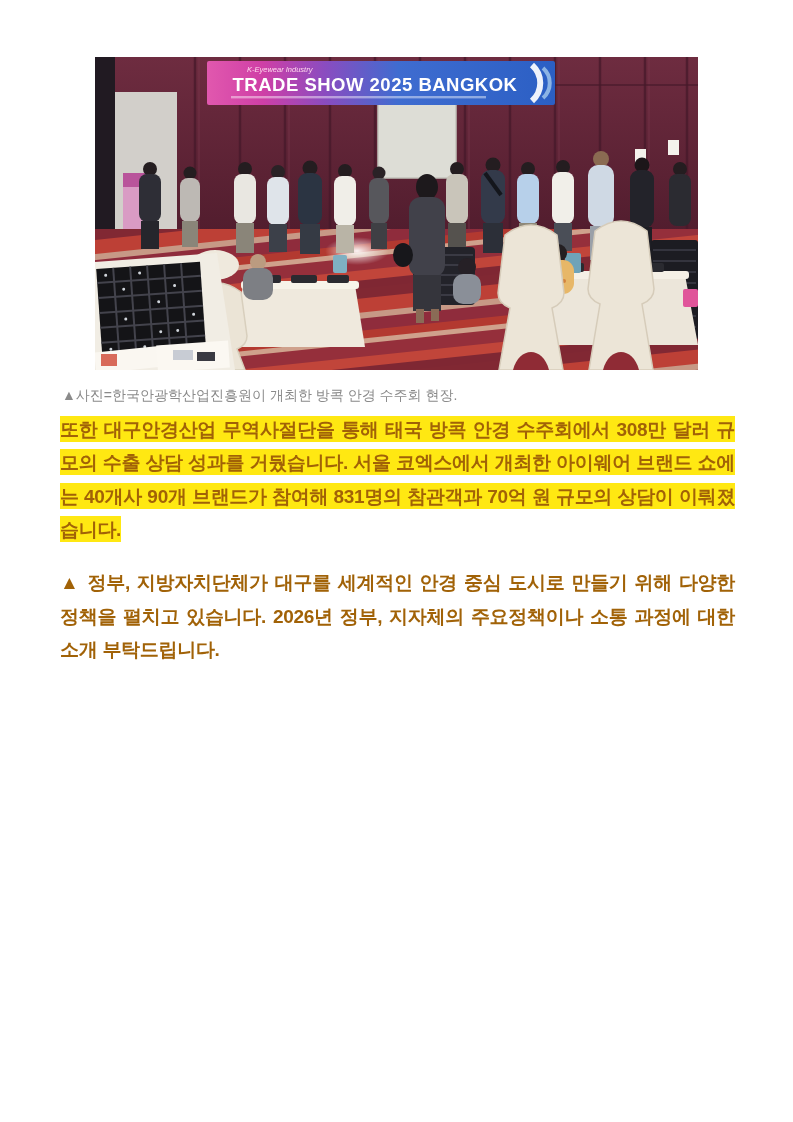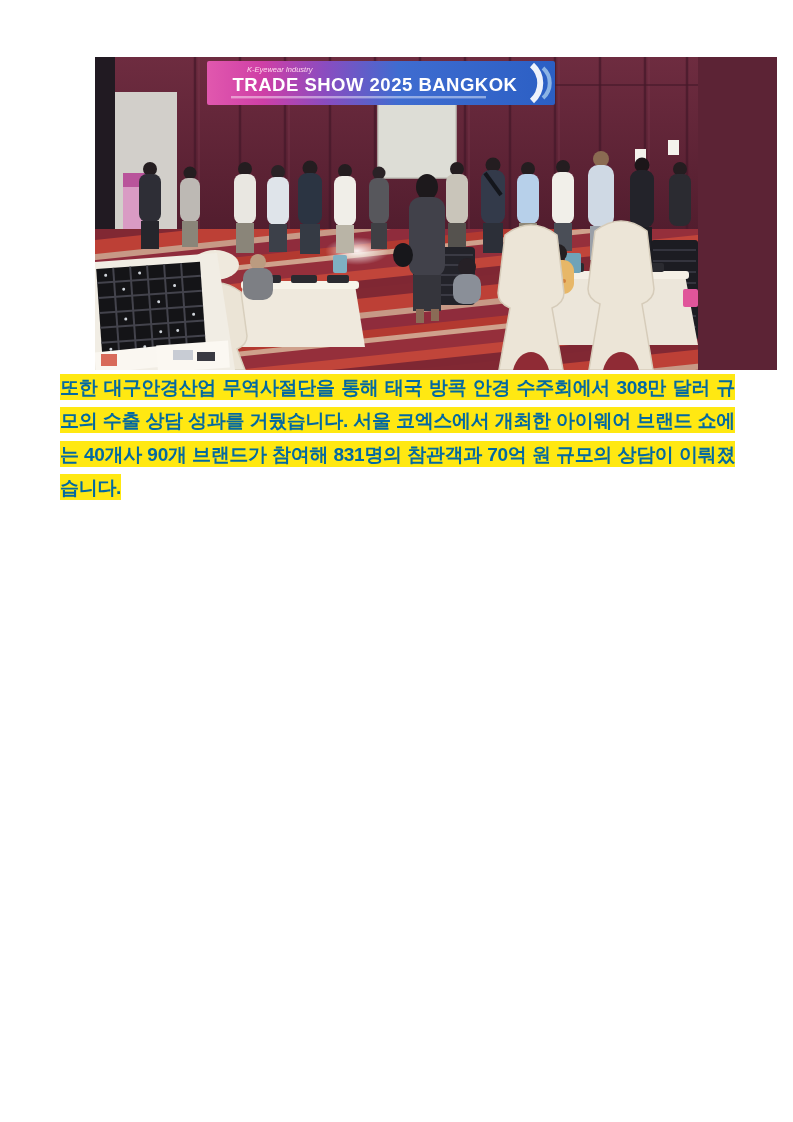--- a/index.html
+++ b/index.html
@@ -2,30 +2,30 @@
 <html><head>
 <meta charset="utf-8">
 <style>
   html,body{margin:0;padding:0;background:#ffffff;}
   .page{
     width:793px;height:1122px;background:#ffffff;position:relative;overflow:hidden;
     font-family:"Liberation Sans","DejaVu Sans",sans-serif;
   }
   .content{padding:57px 58px 0 60px;}
   figure.photo{
-    margin:0 0 0 35px;width:682px;height:313px;position:relative;
+    margin:0 0 0 35px;width:603px;height:313px;position:relative;
     overflow:hidden;background:#5c2335;
   }
   figure.photo svg{display:block;}
   .caption{
     margin:15px 0 7px 2px;font-size:14px;line-height:20px;color:#8a8a8a;
     font-weight:400;
   }
   .body-para{
-    font-size:19px;line-height:33.5px;color:#0369a1;text-align:justify;
+    font-size:19px;line-height:33.5px;color:#a16207;text-align:justify;
     margin:0 0 20px 0;font-weight:600;letter-spacing:-0.3px;word-break:normal;
   }
   .hl{background:#ffe812;padding:2.5px 0;box-decoration-break:clone;-webkit-box-decoration-break:clone;}
 </style>
 </head>
 <body>
 
 <div class="page">
   <div class="content">
 
@@ -311,19 +311,21 @@
             <rect x="0" y="292" width="70" height="21" fill="#faf7f1" transform="rotate(-6 35 302)"></rect>
             <rect x="62" y="286" width="72" height="27" fill="#fbf8f2" transform="rotate(-4 98 299)"></rect>
             <rect x="6" y="297" width="16" height="12" fill="#d86a5a"></rect>
             <rect x="78" y="293" width="20" height="10" fill="#c8ccd4"></rect>
             <rect x="102" y="295" width="18" height="9" fill="#3a3a42"></rect>
           </g>
         </g>
       </svg>
     </figure>
 
+    <p class="caption">▲사진=한국안광학산업진흥원이 개최한 방콕 안경 수주회 현장.</p>
 
     <div class="body" id="article-body">
         <p class="body-para"><span class="hl">또한 대구안경산업 무역사절단을 통해 태국 방콕 안경 수주회에서 308만 달러 규모의 수출 상담 성과를 거뒀습니다. 서울 코엑스에서 개최한 아이웨어 브랜드 쇼에는 40개사 90개 브랜드가 참여해 831명의 참관객과 70억 원 규모의 상담이 이뤄졌습니다.</span></p>
+        <p class="body-para"><span>▲ 정부, 지방자치단체가 대구를 세계적인 안경 중심 도시로 만들기 위해 다양한 정책을 펼치고 있습니다. 2026년 정부, 지자체의 주요정책이나 소통 과정에 대한 소개 부탁드립니다.</span></p>
       </div>
 
   </div>
 </div>
 
 </body></html>

